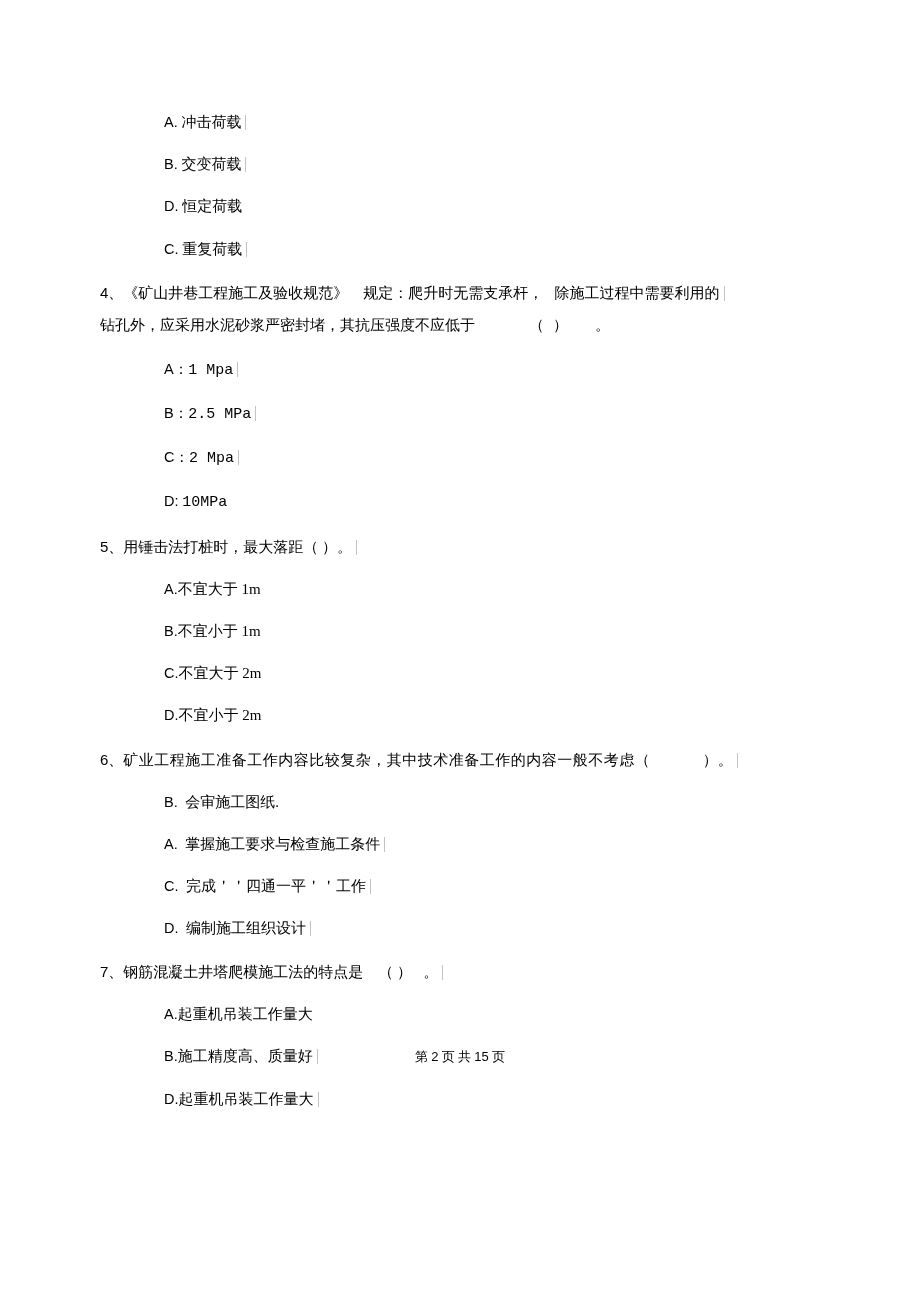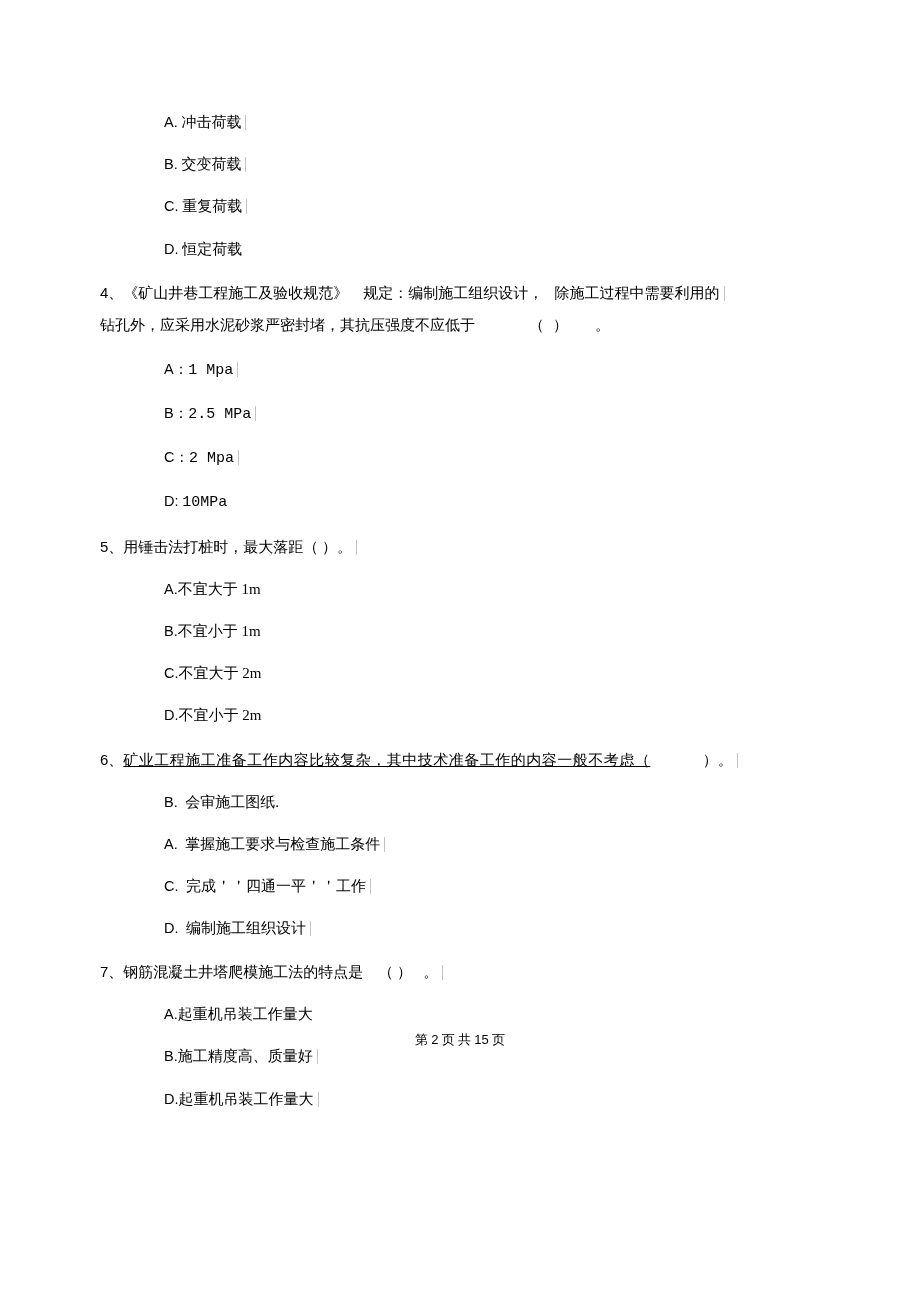--- a/index.html
+++ b/index.html
@@ -47,65 +47,64 @@
     display: inline-block;
     width: 0;
     height: 15px;
     border-left: 1px solid #888;
     vertical-align: text-bottom;
     margin-left: 4px;
     opacity: 0.5;
   }
   .footer {
     position: absolute;
-    bottom: 59px;
+    bottom: 42px;
     left: 0;
     right: 0;
     text-align: center;
     font-size: 13px;
     font-family: "SimSun", serif;
   }
   .footer .af {
     font-family: Arial, sans-serif;
   }
   .stem-line {
     display: block;
   }
   .spread {
     letter-spacing: 0.5px;
-    text-decoration: underline;
   }
 </style>
 </head>
 <body>
 
 <div class="page">
 
   <div class="opt-block">
     <div class="opt-row">
       <span class="opt-letter">A.</span>
       <span class="opt-text">冲击荷载</span><span class="trail-cursor"></span>
     </div>
     <div class="opt-row">
       <span class="opt-letter">B.</span>
       <span class="opt-text">交变荷载</span><span class="trail-cursor"></span>
     </div>
     <div class="opt-row">
+      <span class="opt-letter">D.</span>
+      <span class="opt-text">恒定荷载</span>
+    </div>
+    <div class="opt-row">
       <span class="opt-letter">C.</span>
       <span class="opt-text">重复荷载</span><span class="trail-cursor"></span>
-    </div>
-    <div class="opt-row">
-      <span class="opt-letter">D.</span>
-      <span class="opt-text">恒定荷载</span>
     </div>
   </div>
 
   <div class="q-stem">
     <span class="stem-line">
-      <span class="num">4</span><span>、《矿山井巷工程施工及验收规范》</span>&nbsp;&nbsp;&nbsp;&nbsp;<span>规定：编制施工组织设计，</span>&nbsp;&nbsp;&nbsp;<span>除施工过程中需要利用的</span><span class="trail-cursor"></span>
+      <span class="num">4</span><span>、《矿山井巷工程施工及验收规范》</span>&nbsp;&nbsp;&nbsp;&nbsp;<span>规定：爬升时无需支承杆，</span>&nbsp;&nbsp;&nbsp;<span>除施工过程中需要利用的</span><span class="trail-cursor"></span>
     </span>
     <span class="stem-line" style="margin-top:10px;font-family:Liberation Mono, monospace;">
       <span>钻孔外，应采用水泥砂浆严密封堵，其抗压强度不应低于</span>&nbsp;&nbsp;&nbsp;&nbsp;&nbsp;&nbsp;<span>（    ）</span>&nbsp;&nbsp;&nbsp;<span>。</span>
     </span>
   </div>
   <div class="opt-block">
     <div class="opt-row">
       <span class="opt-letter">A：</span><span class="opt-text sans">1 Mpa</span><span class="trail-cursor"></span>
     </div>
     <div class="opt-row">

